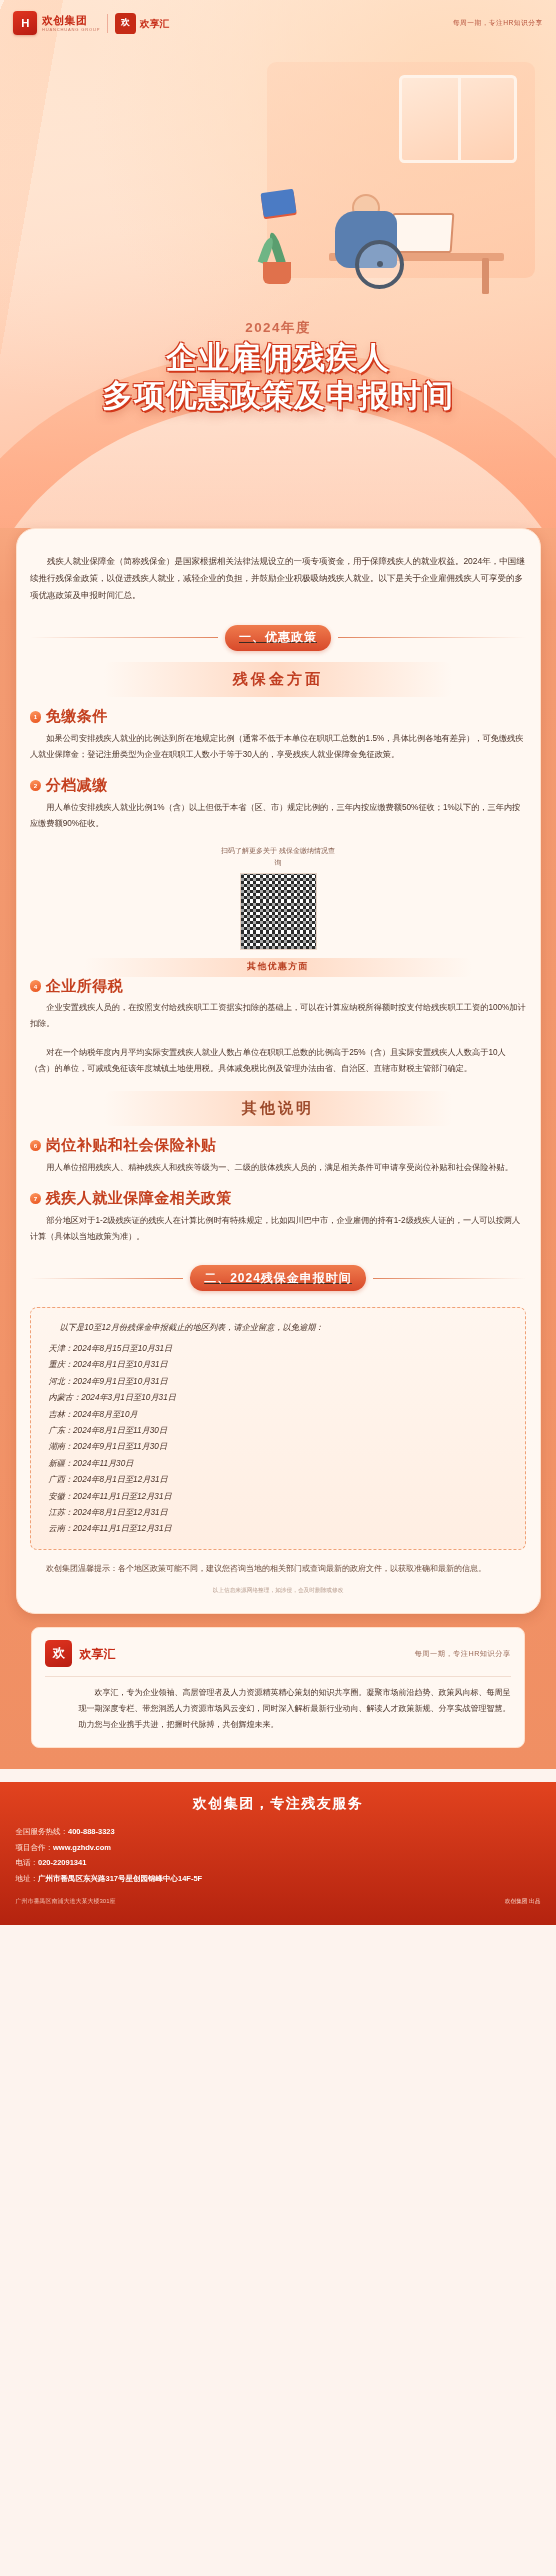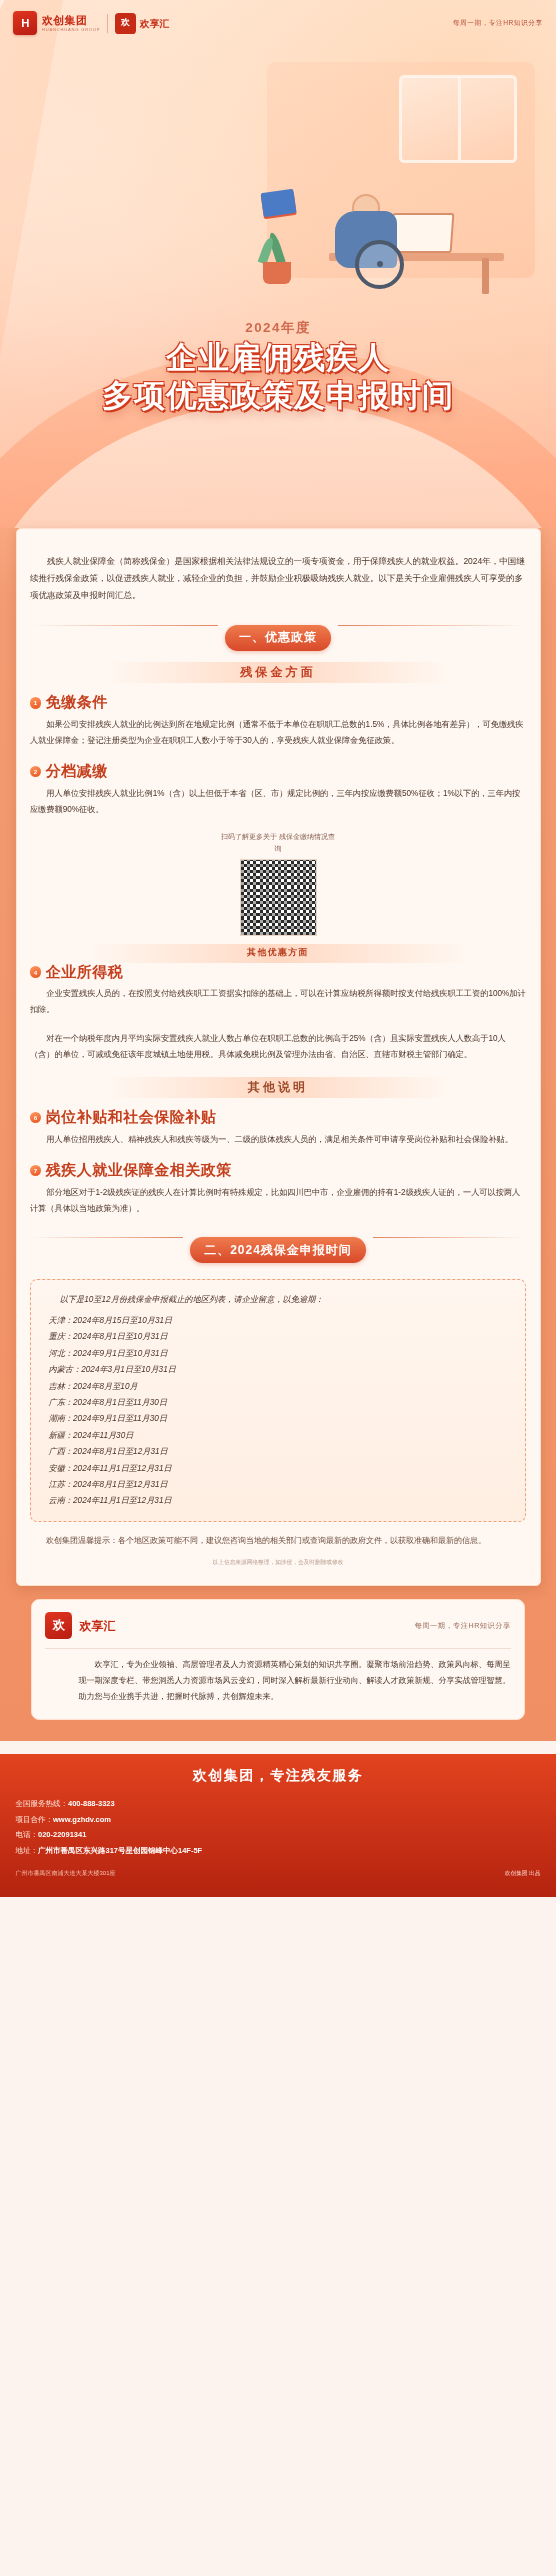--- a/index.html
+++ b/index.html
@@ -105,38 +105,38 @@
       0 5.2px 9.3px rgba(170,50,20,.35);
   }
   .h-main .ln2 { display:block; }
 
   
   .body-wrap {
     position:relative; z-index:7; margin-top:-49px; padding:0 15.5px 20.6px;
     background:linear-gradient(180deg,#f8a77f 0%, #f39b72 6%, #f08f63 100%);
   }
   .card {
-    background:#fff8f2; border-radius:5px; padding:15.5px 13.4px 17.5px;
+    background:#fff8f2; border-radius:19px; padding:15.5px 13.4px 17.5px;
     box-shadow:0 3.1px 11.3px rgba(140,50,20,.18);
     border:1px solid #ffe1cd;
   }
   .intro { font-size:8.5px; line-height:2.0; color:#4a3228; text-indent:2em; }
 
   
-  .sec-head { margin:20.6px 0 11.3px; display:flex; align-items:flex-start; justify-content:center; gap:7px; }
+  .sec-head { margin:20.6px 0 11.3px; display:flex; align-items:center; justify-content:center; gap:7px;text-decoration:underline; }
   .sec-head .bar { flex:1; height:1px; background:linear-gradient(90deg,rgba(216,78,45,0),#e2855f); }
   .sec-head .bar.r { background:linear-gradient(90deg,#e2855f,rgba(216,78,45,0)); }
   .sec-title {
     font-size:12px; font-weight:bold; color:#fff; background:linear-gradient(180deg,#ef7b4d,#d8492a);
     padding:4.6px 14.4px; border-radius:12.4px; letter-spacing:1px; white-space:nowrap;
     box-shadow:0 1.5px 4.1px rgba(200,70,35,.3);
   }
   .sub-band {
-    margin:0 auto 10.3px; width:70%; text-align:center; font-size:12px; font-weight:bold;
-    color:#c13f22; letter-spacing:3.1px; padding:2px 0;
+    margin:0 auto 10.3px; width:70%; text-align:center; font-size:15px; font-weight:bold;
+    color:#c13f22; letter-spacing:3.1px; padding:8px 0;
     background:linear-gradient(90deg,rgba(255,214,190,0),#ffd9c3,rgba(255,214,190,0));
     border-radius:7.2px;
   }
   .sub-band.dark { color:#9d4a2b; }
 
   
   .item { margin:0 0 13.4px; }
   .item-head { display:flex; align-items:center; gap:4.6px; margin-bottom:4.6px; }
   .num-dot {
     width:11.3px; height:11.3px; flex:none; border-radius:50%;

